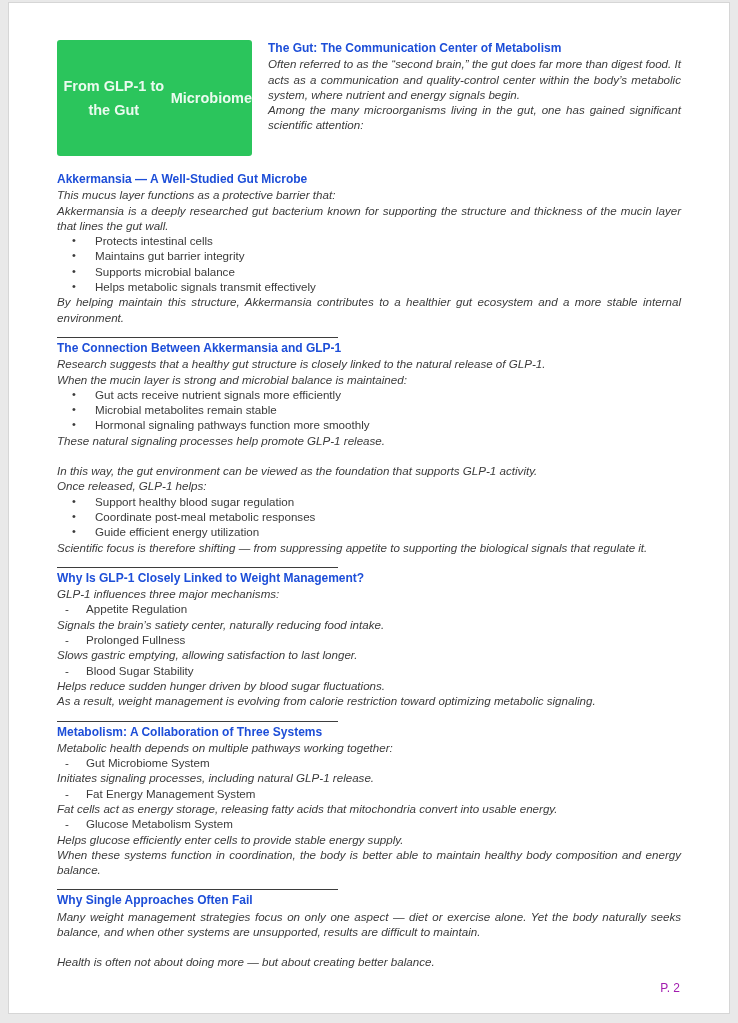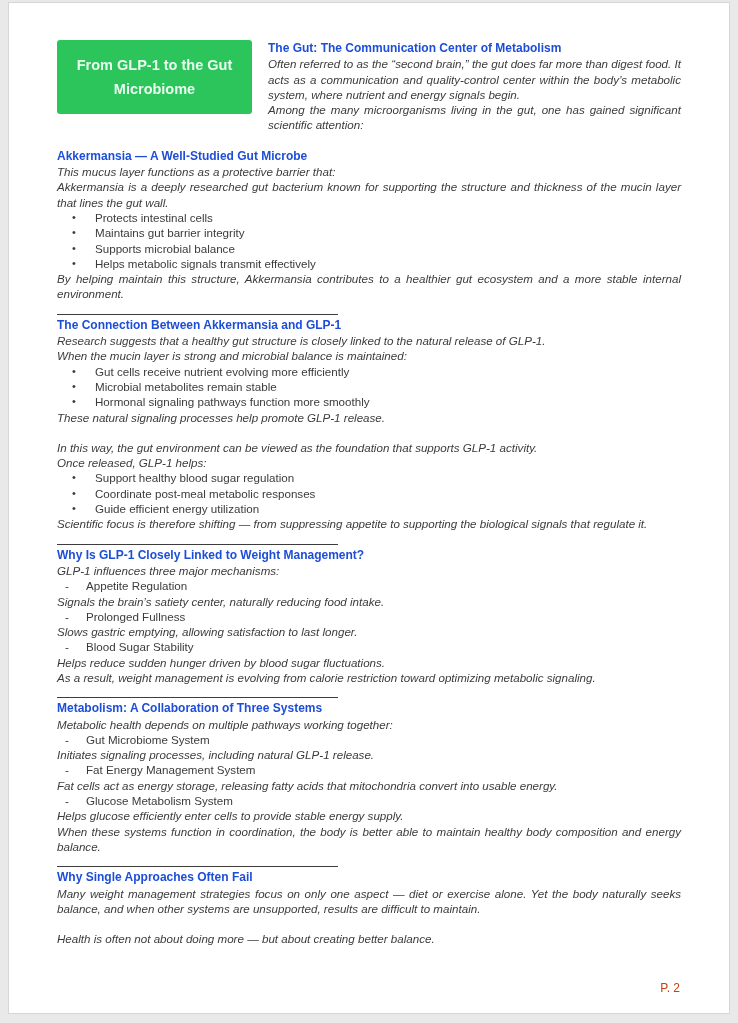--- a/index.html
+++ b/index.html
@@ -22,24 +22,24 @@
     box-sizing: border-box;
     padding: 0 48px;
   }
   .top-row {
     display: flex;
     margin-top: 37px;
   }
   .banner {
     flex: none;
     width: 195px;
-    height: 74px;
+    height: 116px;
     border-radius: 3px;
     display: flex;
-    flex-direction: column;
+    flex-direction: row;
     justify-content: center;
     align-items: center;
     text-align: center;
   }
   .banner .banner-line {
     font-size: 14.5px;
     font-weight: bold;
     line-height: 24px;
   }
   .intro {
@@ -87,21 +87,21 @@
   }
   .row .marker.dash {
     width: 29px;
     padding-left: 8px;
   }
   .footer {
     position: absolute;
     right: 49px;
     bottom: 18px;
     font-size: 12px;
-    color: #c2410c;
+    color: #a21caf;
   }
 </style>
 </head>
 <body>
 
 <div class="page">
 
   <div class="top-row">
     <div class="banner" style="background: rgb(43, 197, 92); color: rgb(235, 250, 239);">
       <div class="banner-line">From GLP-1 to the Gut</div>
@@ -134,21 +134,21 @@
         <span class="marker bullet">•</span>
         <span class="li-text">Helps metabolic signals transmit effectively</span>
       </div>
       <p class="body just">By helping maintain this structure, Akkermansia contributes to a healthier gut ecosystem and a more stable internal environment.</p>
       <div class="divider"></div>
       <h2 class="heading">The Connection Between Akkermansia and GLP-1</h2>
       <p class="body">Research suggests that a healthy gut structure is closely linked to the natural release of GLP-1.</p>
       <p class="body">When the mucin layer is strong and microbial balance is maintained:</p>
       <div class="row">
         <span class="marker bullet">•</span>
-        <span class="li-text">Gut cells receive nutrient evolving more efficiently</span>
+        <span class="li-text">Gut acts receive nutrient signals more efficiently</span>
       </div>
       <div class="row">
         <span class="marker bullet">•</span>
         <span class="li-text">Microbial metabolites remain stable</span>
       </div>
       <div class="row">
         <span class="marker bullet">•</span>
         <span class="li-text">Hormonal signaling pathways function more smoothly</span>
       </div>
       <p class="body">These natural signaling processes help promote GLP-1 release.</p>

